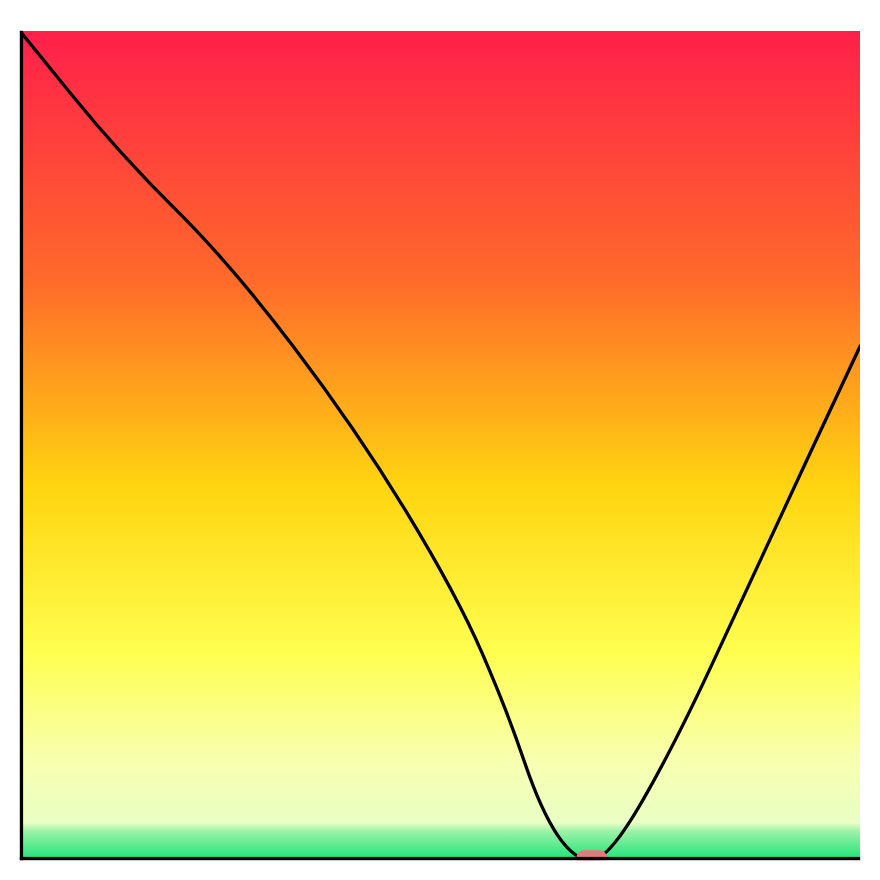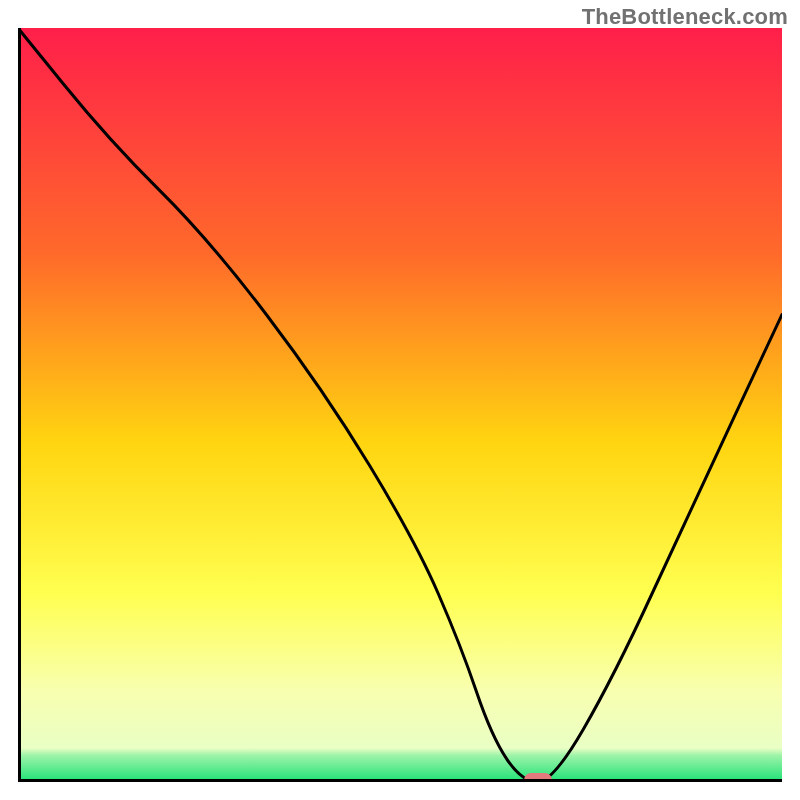--- a/index.html
+++ b/index.html
@@ -61,21 +61,20 @@
     position: absolute;
     border-radius: 10px;
     background: #e27a7d;
   }
 </style>
 </head>
 <body>
 
 <div class="container">
 
-  <div class="watermark">TheBottleneck.com</div>
 
   <div class="plot-area">
     <svg class="gradient" width="764" height="754">
       <defs>
         <linearGradient id="bg" x1="0" y1="0" x2="0" y2="1">
             <stop offset="0%" stop-color="#ff1f4a"></stop>
             <stop offset="30%" stop-color="#ff6a2a"></stop>
             <stop offset="55.00000000000001%" stop-color="#ffd510"></stop>
             <stop offset="75%" stop-color="#ffff50"></stop>
             <stop offset="88%" stop-color="#f8ffb0"></stop>

